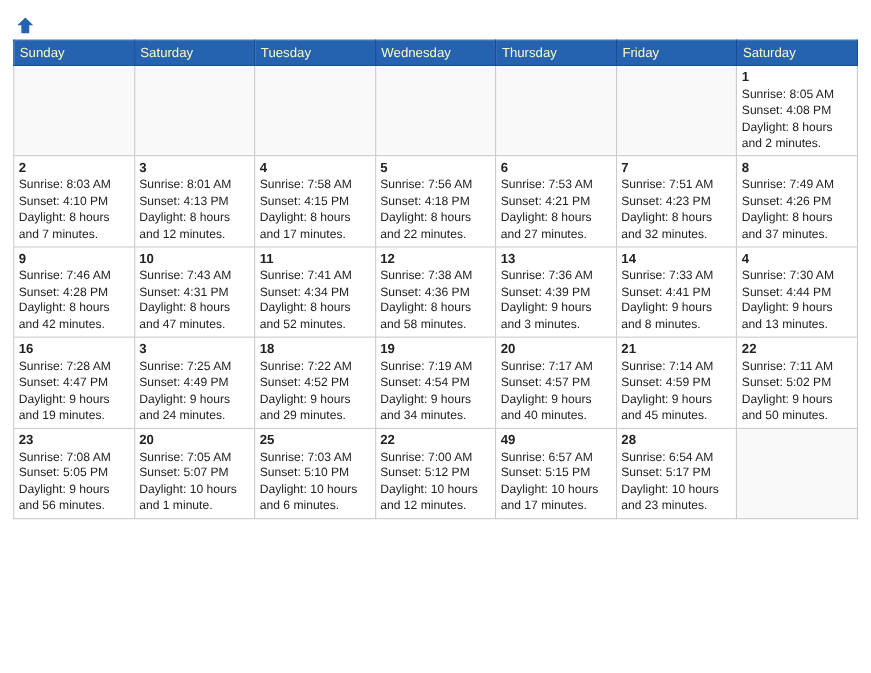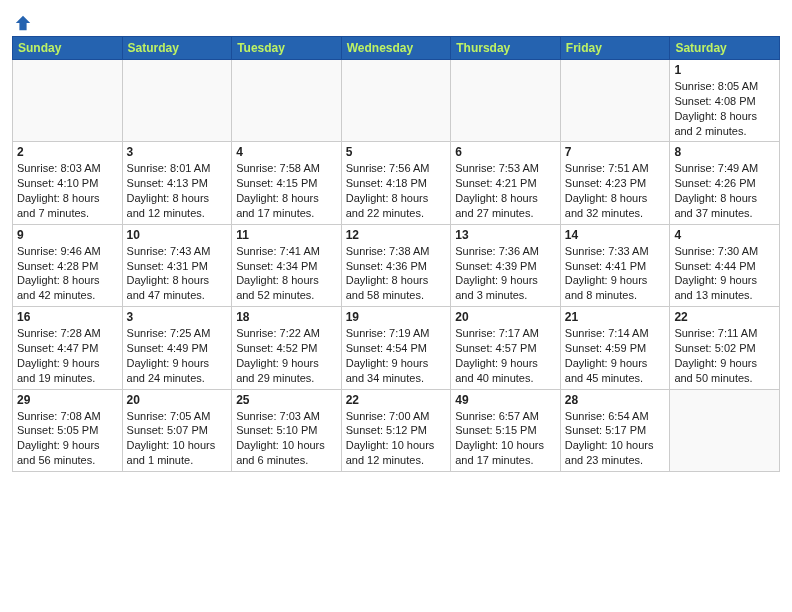--- a/index.html
+++ b/index.html
@@ -50,23 +50,23 @@
       font-size: 14px;
       color: #444;
     }
     .calendar {
       width: 100%;
       border-collapse: collapse;
       border: 1px solid #ccc;
     }
     .calendar th {
       background-color: #2563b0;
-      color: #bef264;
+      color: #fef9c3;
       font-size: 12px;
-      font-weight: bold;
+      font-weight: normal;
       padding: 4px 5px;
       text-align: left;
       border: 1px solid #1a4d99;
     }
     .calendar td {
       width: calc(100%/7);
       vertical-align: top;
       border: 1px solid #ccc;
       padding: 3px 4px;
       font-size: 9.5px;
@@ -180,21 +180,21 @@
           <td>
             <span class="day-num">8</span>
             <div class="day-info">Sunrise: 7:49 AM
 Sunset: 4:26 PM
 Daylight: 8 hours and 37 minutes.</div>
           </td>
         </tr>
         <tr>
           <td>
             <span class="day-num">9</span>
-            <div class="day-info">Sunrise: 9:46 AM
+            <div class="day-info">Sunrise: 7:46 AM
 Sunset: 4:28 PM
 Daylight: 8 hours and 42 minutes.</div>
           </td>
           <td>
             <span class="day-num">10</span>
             <div class="day-info">Sunrise: 7:43 AM
 Sunset: 4:31 PM
 Daylight: 8 hours and 47 minutes.</div>
           </td>
           <td>
@@ -267,21 +267,21 @@
           </td>
           <td>
             <span class="day-num">22</span>
             <div class="day-info">Sunrise: 7:11 AM
 Sunset: 5:02 PM
 Daylight: 9 hours and 50 minutes.</div>
           </td>
         </tr>
         <tr>
           <td>
-            <span class="day-num">29</span>
+            <span class="day-num">23</span>
             <div class="day-info">Sunrise: 7:08 AM
 Sunset: 5:05 PM
 Daylight: 9 hours and 56 minutes.</div>
           </td>
           <td>
             <span class="day-num">20</span>
             <div class="day-info">Sunrise: 7:05 AM
 Sunset: 5:07 PM
 Daylight: 10 hours and 1 minute.</div>
           </td>

